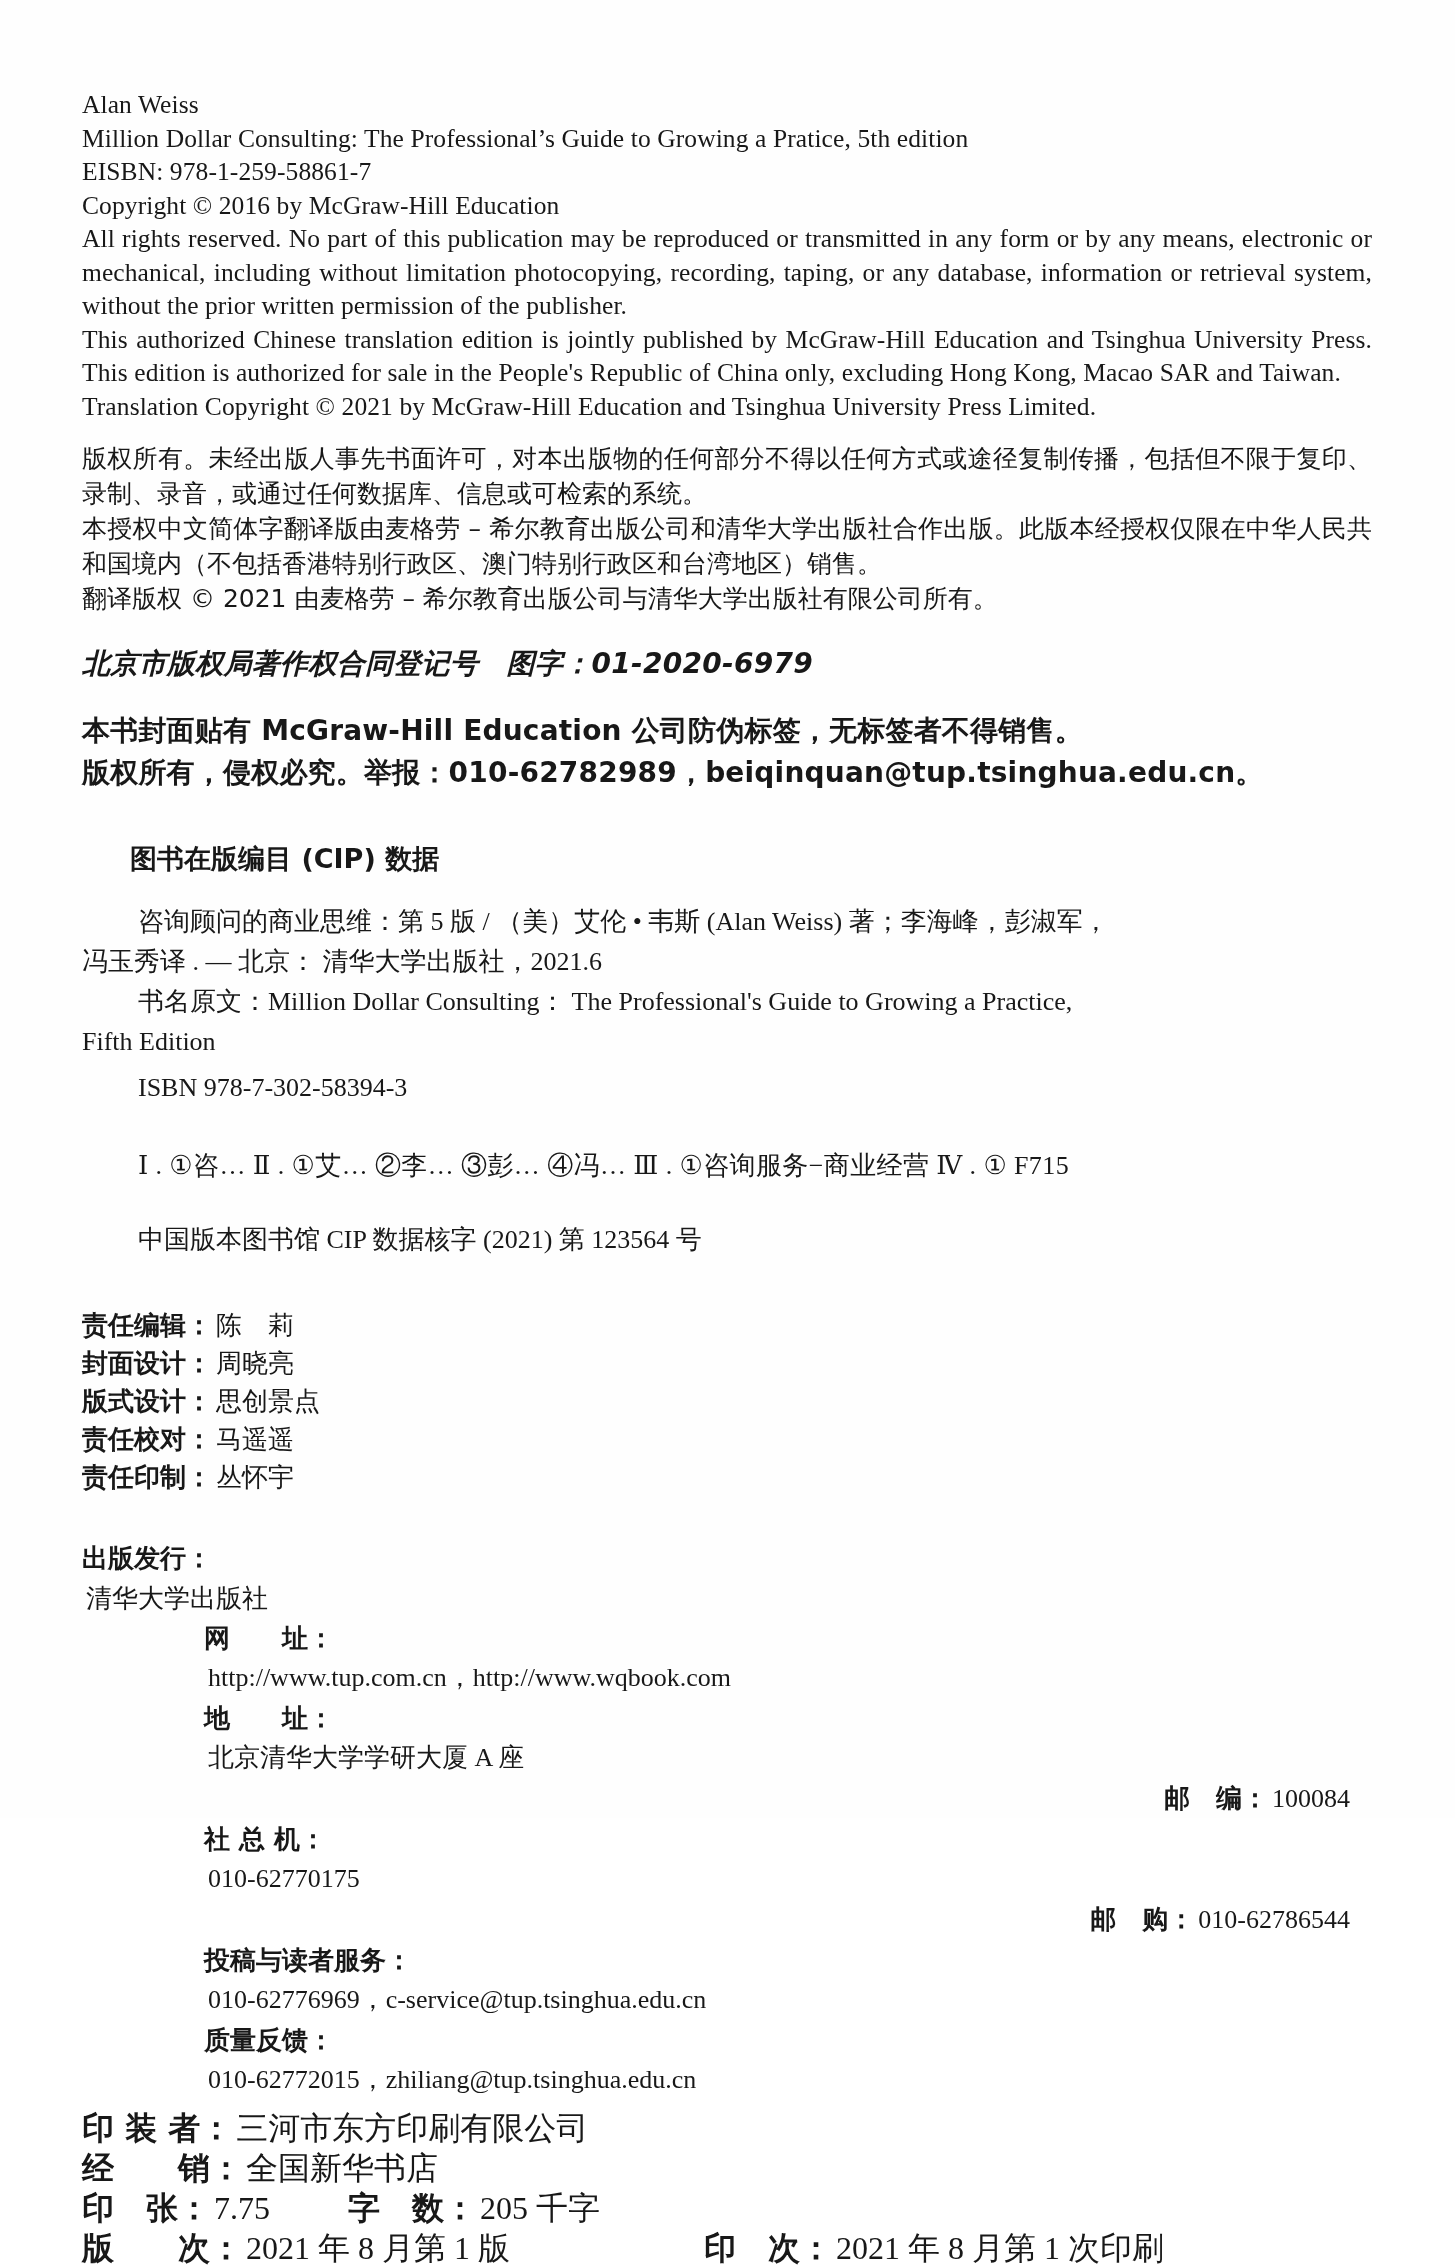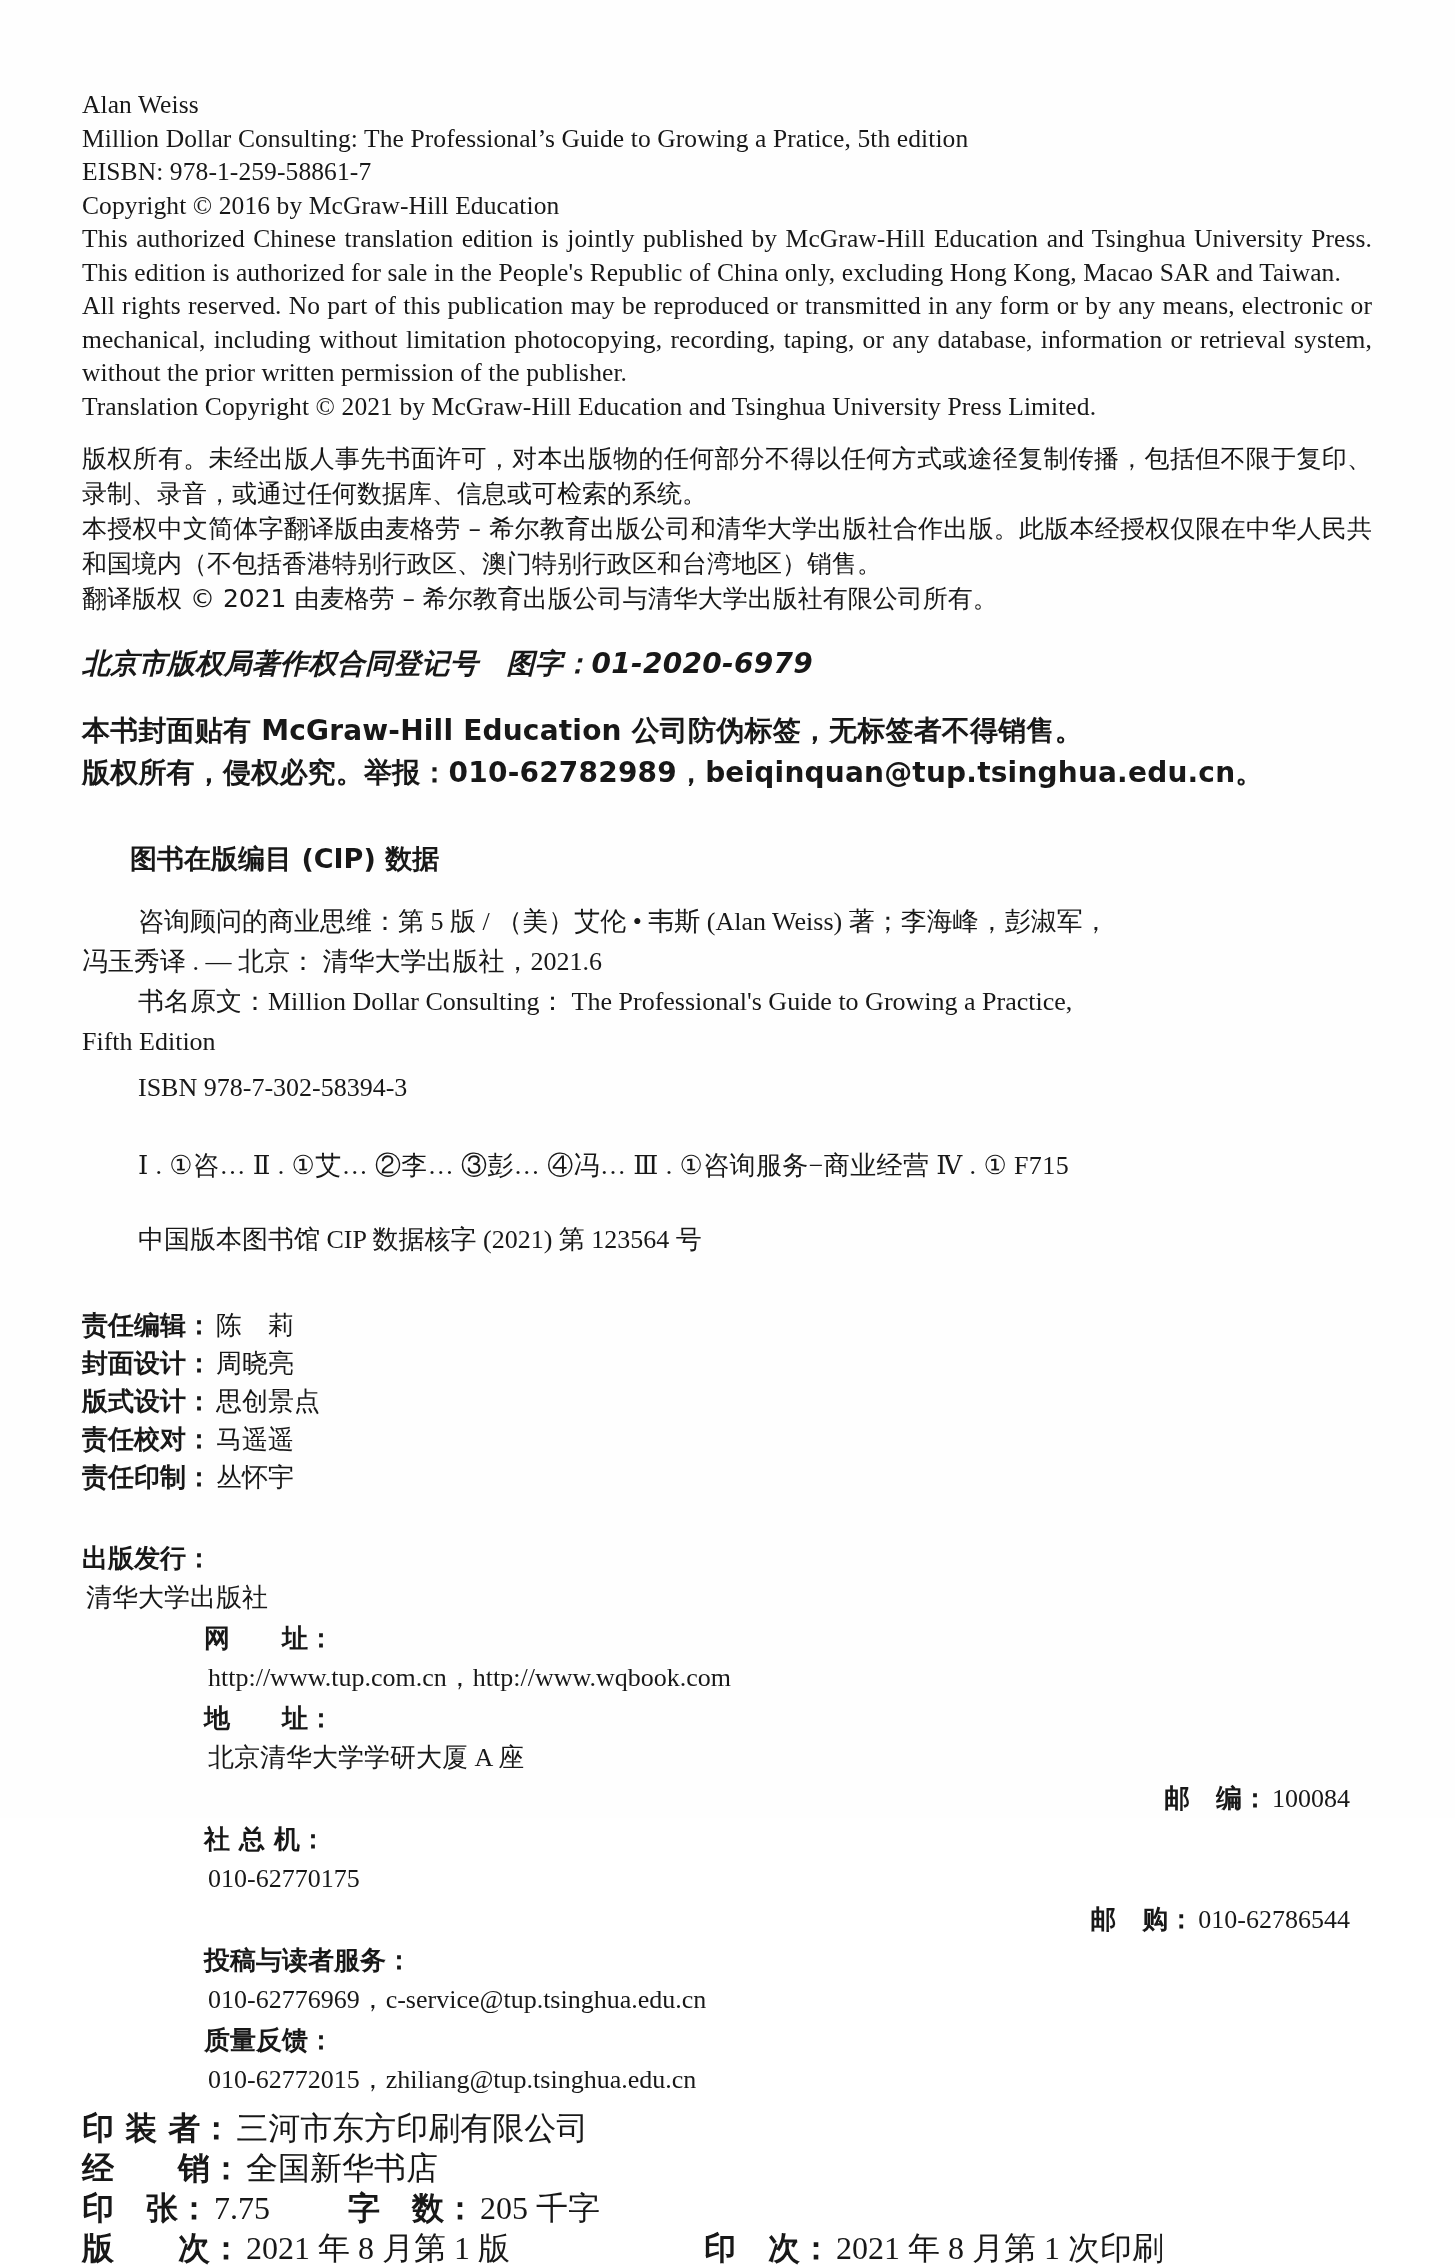--- a/index.html
+++ b/index.html
@@ -140,21 +140,21 @@
     white-space: pre;
   }
   .pub-value {
     font-weight: normal;
     white-space: pre;
     padding-left: 4px;
     font-family: "Liberation Serif", "DejaVu Serif", serif;
     font-size: 26px;
   }
   .pub-value.cn {
-    font-family: Liberation Serif, serif;
+    font-family: Liberation Sans, sans-serif;
     text-align: right;
   }
   .pub-row .right-group {
     display: flex;
     align-items: baseline;
     margin-left: auto;
     padding-right: 22px;
   }
   .pub-row .right-group .pub-label { white-space: pre; }
 
@@ -206,22 +206,22 @@
 <body>
 
 <div class="page">
   <div class="content">
 
     <div class="eng-block">
       <div class="eng-line">Alan Weiss</div>
       <div class="eng-line">Million Dollar Consulting: The Professional’s Guide to Growing a Pratice, 5th edition</div>
       <div class="eng-line">EISBN: 978-1-259-58861-7</div>
       <div class="eng-line">Copyright © 2016 by McGraw-Hill Education</div>
+      <p class="eng-para">All rights reserved. No part of this publication may be reproduced or transmitted in any form or by any means, electronic or mechanical, including without limitation photocopying, recording, taping, or any database, information or retrieval system, without the prior written permission of the publisher.</p>
       <p class="eng-para">This authorized Chinese translation edition is jointly published by McGraw-Hill Education and Tsinghua University Press. This edition is authorized for sale in the People's Republic of China only, excluding Hong Kong, Macao SAR and Taiwan.</p>
-      <p class="eng-para">All rights reserved. No part of this publication may be reproduced or transmitted in any form or by any means, electronic or mechanical, including without limitation photocopying, recording, taping, or any database, information or retrieval system, without the prior written permission of the publisher.</p>
       <div class="eng-line">Translation Copyright © 2021 by McGraw-Hill Education and Tsinghua University Press Limited.</div>
     </div>
 
     <div class="cn-copy-block">
       <div class="cn-line">版权所有。未经出版人事先书面许可，对本出版物的任何部分不得以任何方式或途径复制传播，包括但不限于复印、录制、录音，或通过任何数据库、信息或可检索的系统。</div>
       <div class="cn-line">本授权中文简体字翻译版由麦格劳 – 希尔教育出版公司和清华大学出版社合作出版。此版本经授权仅限在中华人民共和国境内（不包括香港特别行政区、澳门特别行政区和台湾地区）销售。</div>
       <div class="cn-line">翻译版权 © 2021 由麦格劳 – 希尔教育出版公司与清华大学出版社有限公司所有。</div>
     </div>
 
     <div class="reg-line">北京市版权局著作权合同登记号　图字：01-2020-6979</div>

